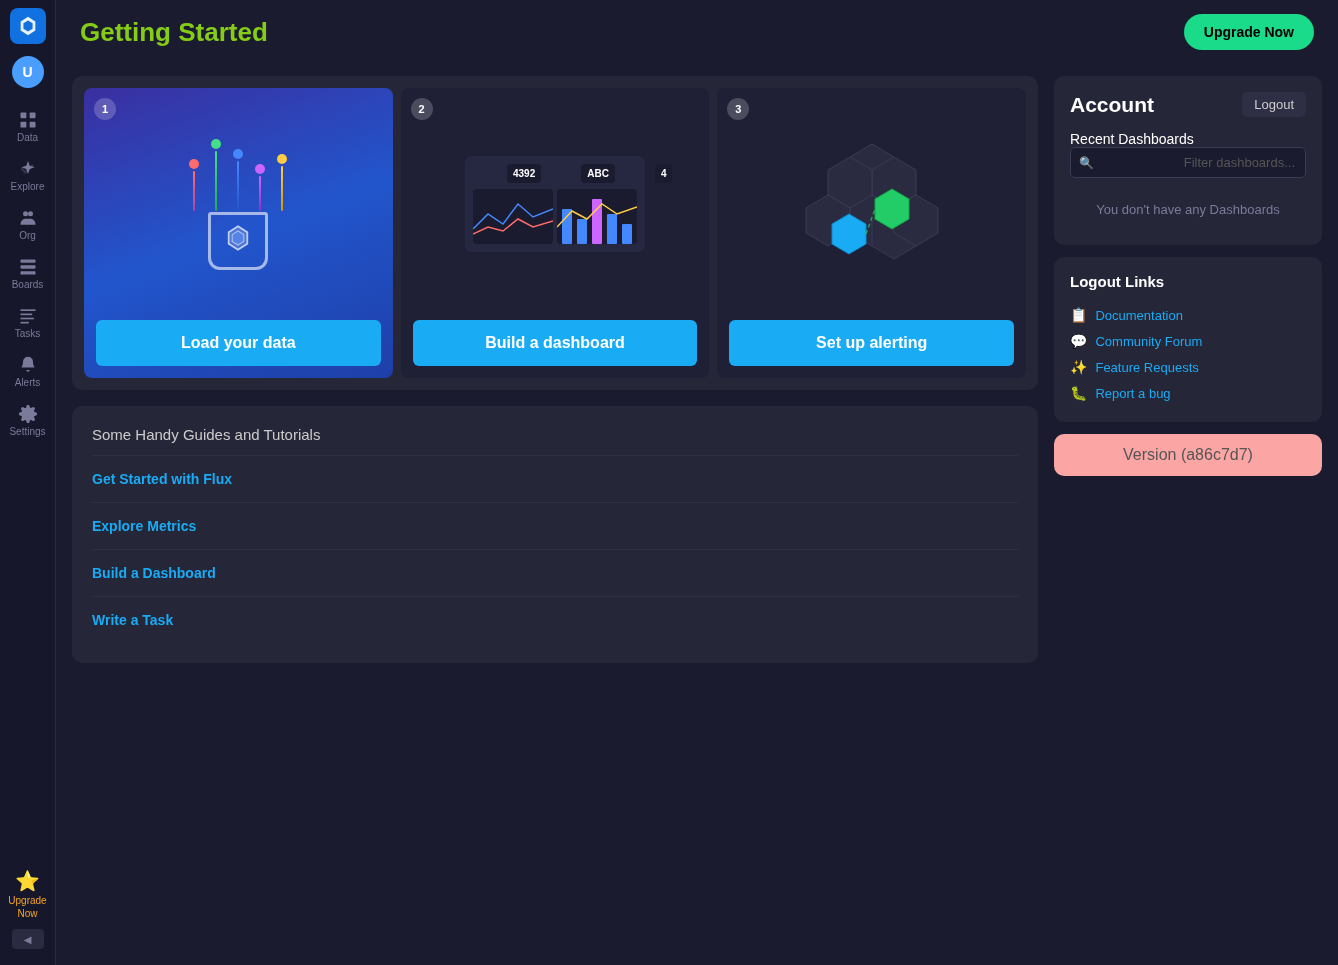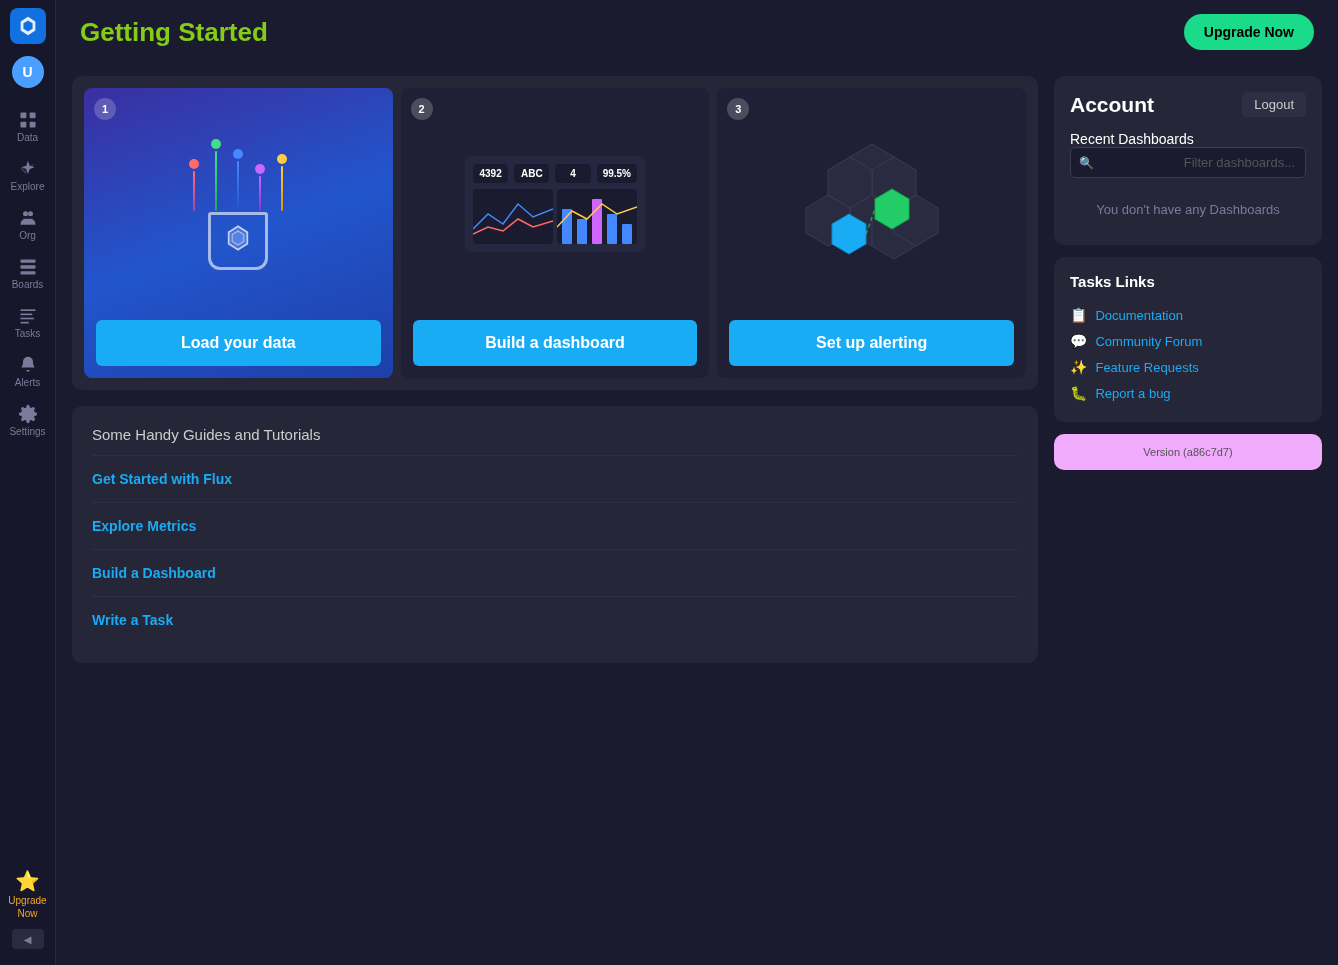--- a/index.html
+++ b/index.html
@@ -278,20 +278,21 @@
       margin-bottom: 6px;
     }
     .dash-stat {
       flex: 1;
       background: #1a1b2e;
       border-radius: 4px;
       padding: 4px 6px;
       font-size: 9px;
       color: #ccc;
       text-align: center;
+      margin-left: 34px;
     }
     .dash-stat-val {
       color: #fff;
       font-weight: bold;
       font-size: 10px;
     }
     .dash-charts-row {
       display: grid;
       grid-template-columns: 1fr 1fr;
       gap: 4px;
@@ -445,25 +446,25 @@
       cursor: pointer;
     }
     .link-item a {
       color: #1aabf5;
       font-size: 13px;
       text-decoration: none;
     }
     .link-emoji { font-size: 14px; }
 
     .version-box {
-      background: #f0abfc;
+      background: #fca5a5;
       border-radius: 10px;
       padding: 12px;
       text-align: center;
-      font-size: 11px;
+      font-size: 16px;
       color: #555;
     }
 
     
     .left-content::-webkit-scrollbar { width: 4px; }
     .left-content::-webkit-scrollbar-track { background: transparent; }
     .left-content::-webkit-scrollbar-thumb { background: #3a3b55; border-radius: 2px; }
   </style>
 </head>
 <body>
@@ -692,21 +693,21 @@
         </div>
         <div class="recent-dashboards-title">Recent Dashboards</div>
         <div class="filter-input-wrap">
           <span class="filter-icon">🔍</span>
           <input class="filter-input" type="text" placeholder="Filter dashboards..." style="">
         </div>
         <div class="no-dashboards">You don't have any Dashboards</div>
       </div>
 
       <div class="panel-box useful-links-box">
-        <div class="useful-links-title">Tasks Links</div>
+        <div class="useful-links-title">Logout Links</div>
         <div class="link-item">
           <span class="link-emoji">📋</span>
           <a href="#">Documentation</a>
         </div>
         <div class="link-item">
           <span class="link-emoji">💬</span>
           <a href="#">Community Forum</a>
         </div>
         <div class="link-item">
           <span class="link-emoji">✨</span>

